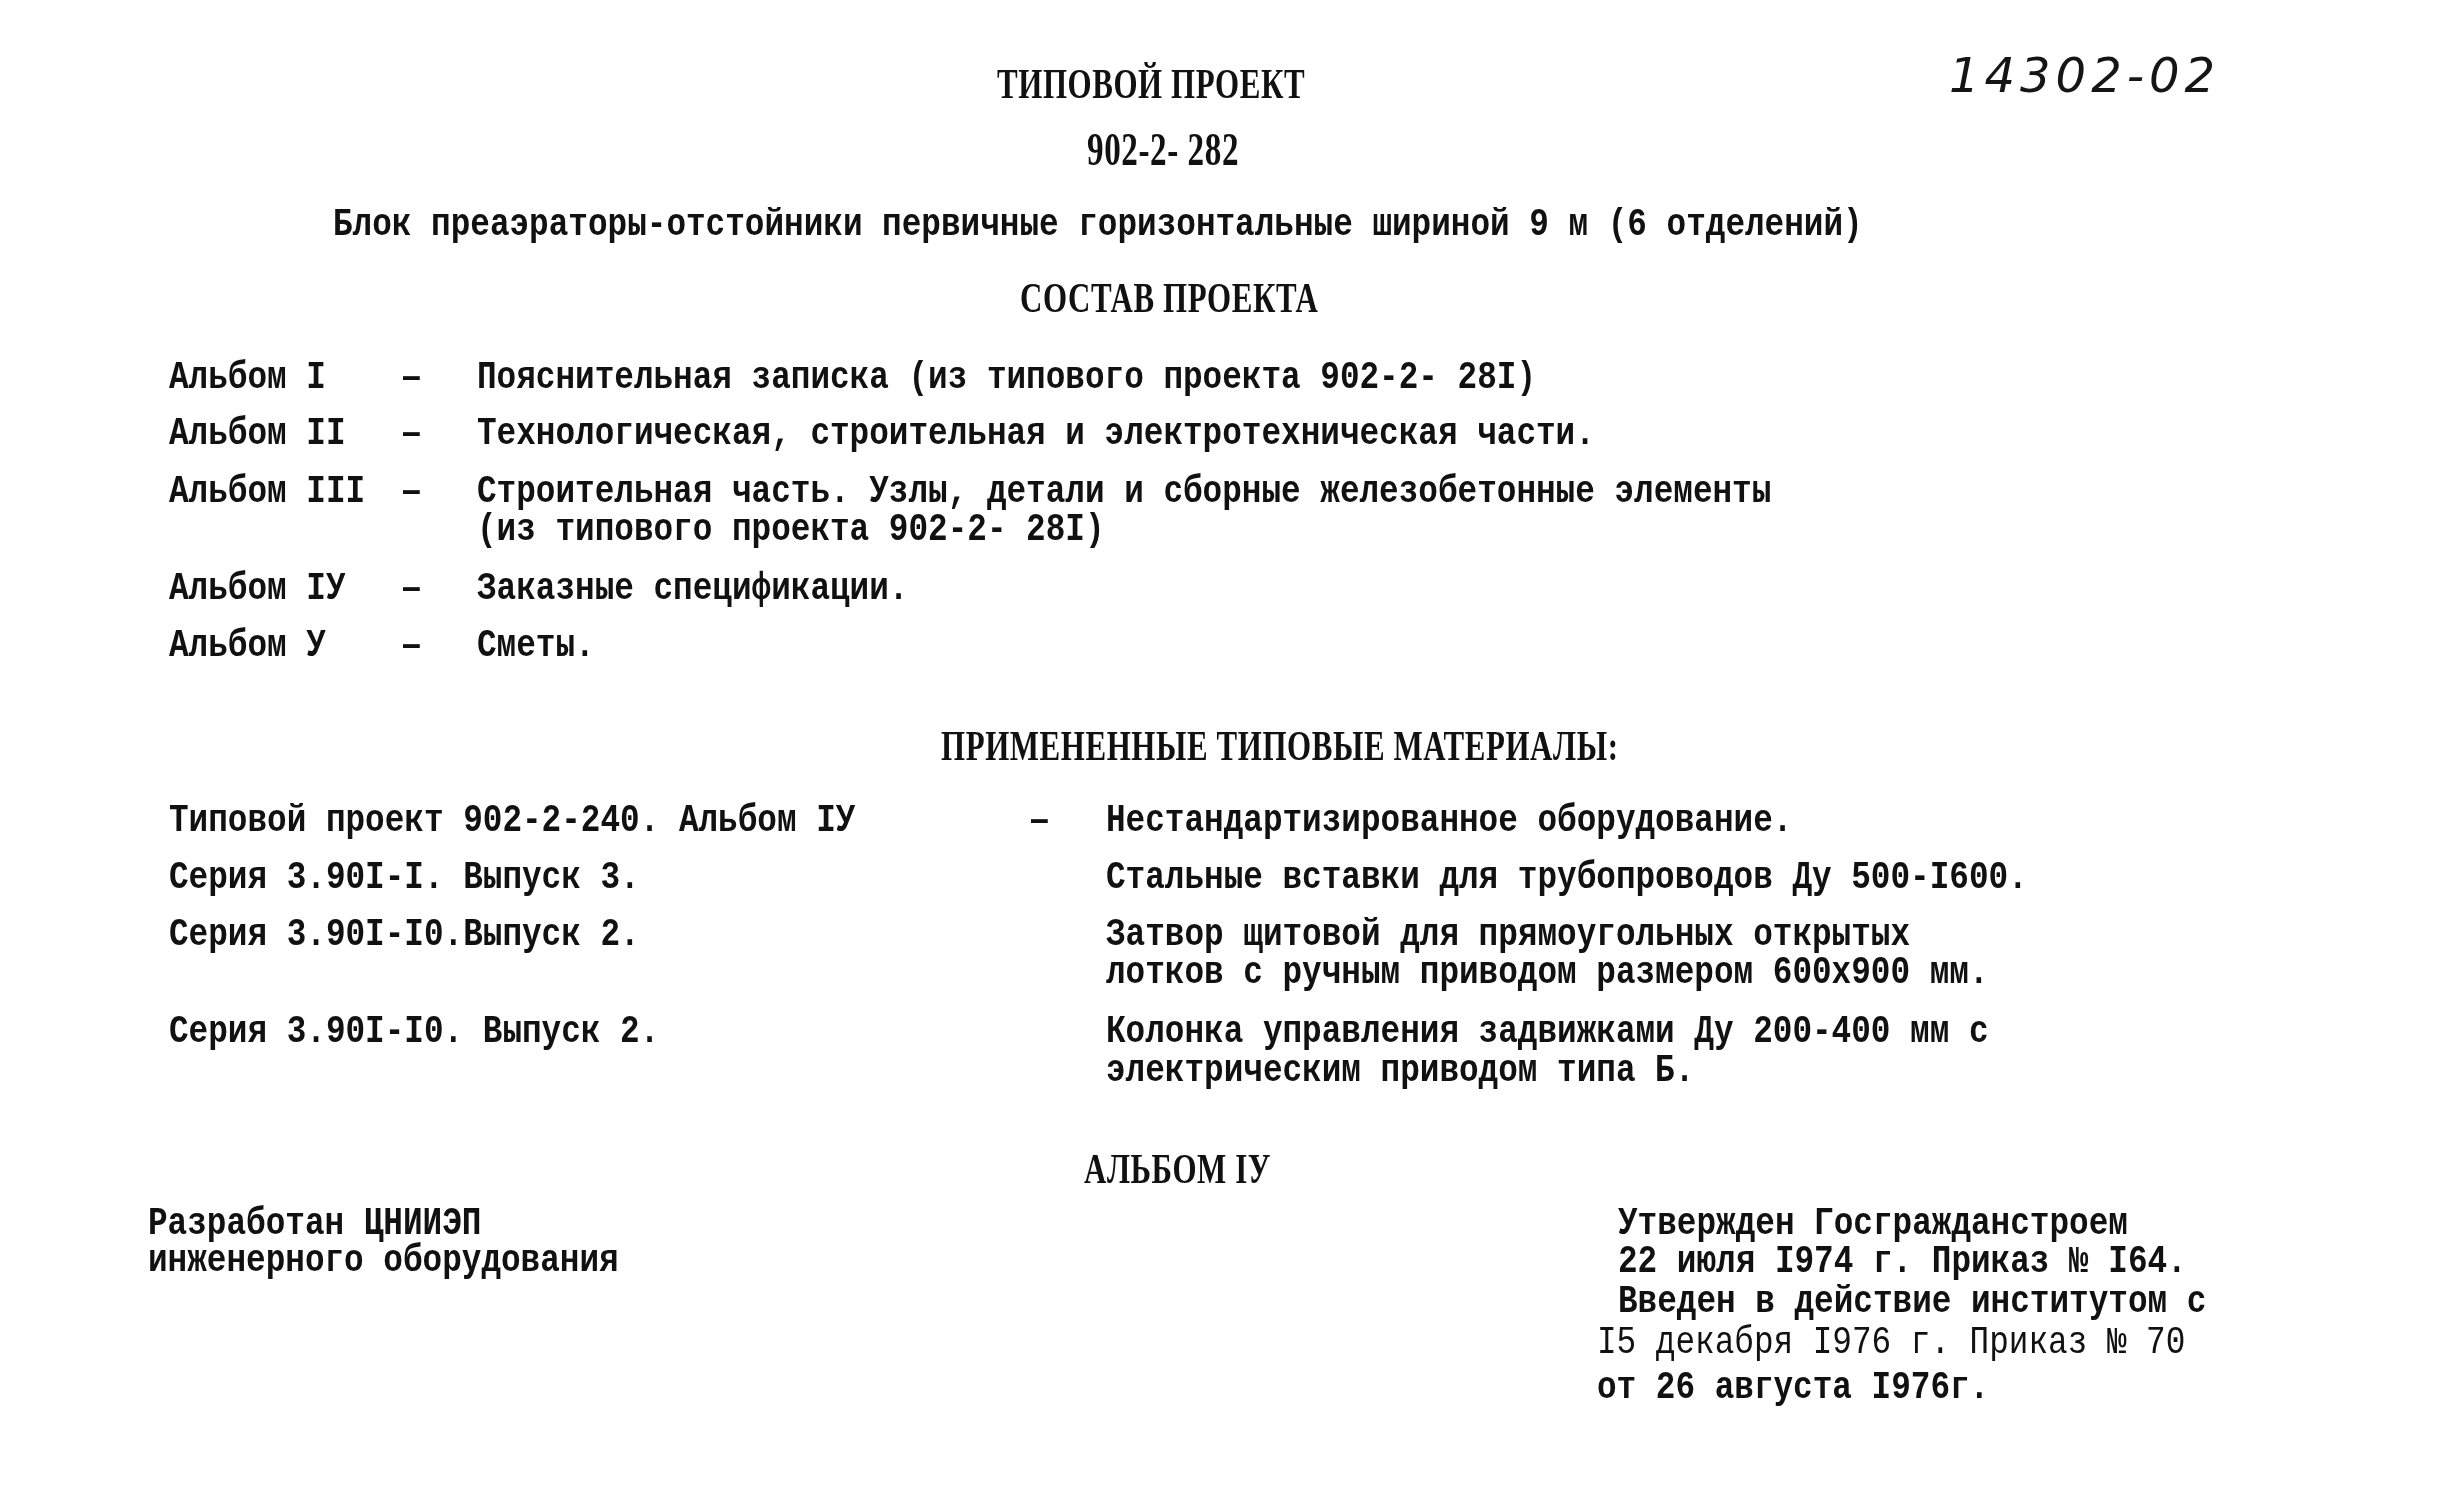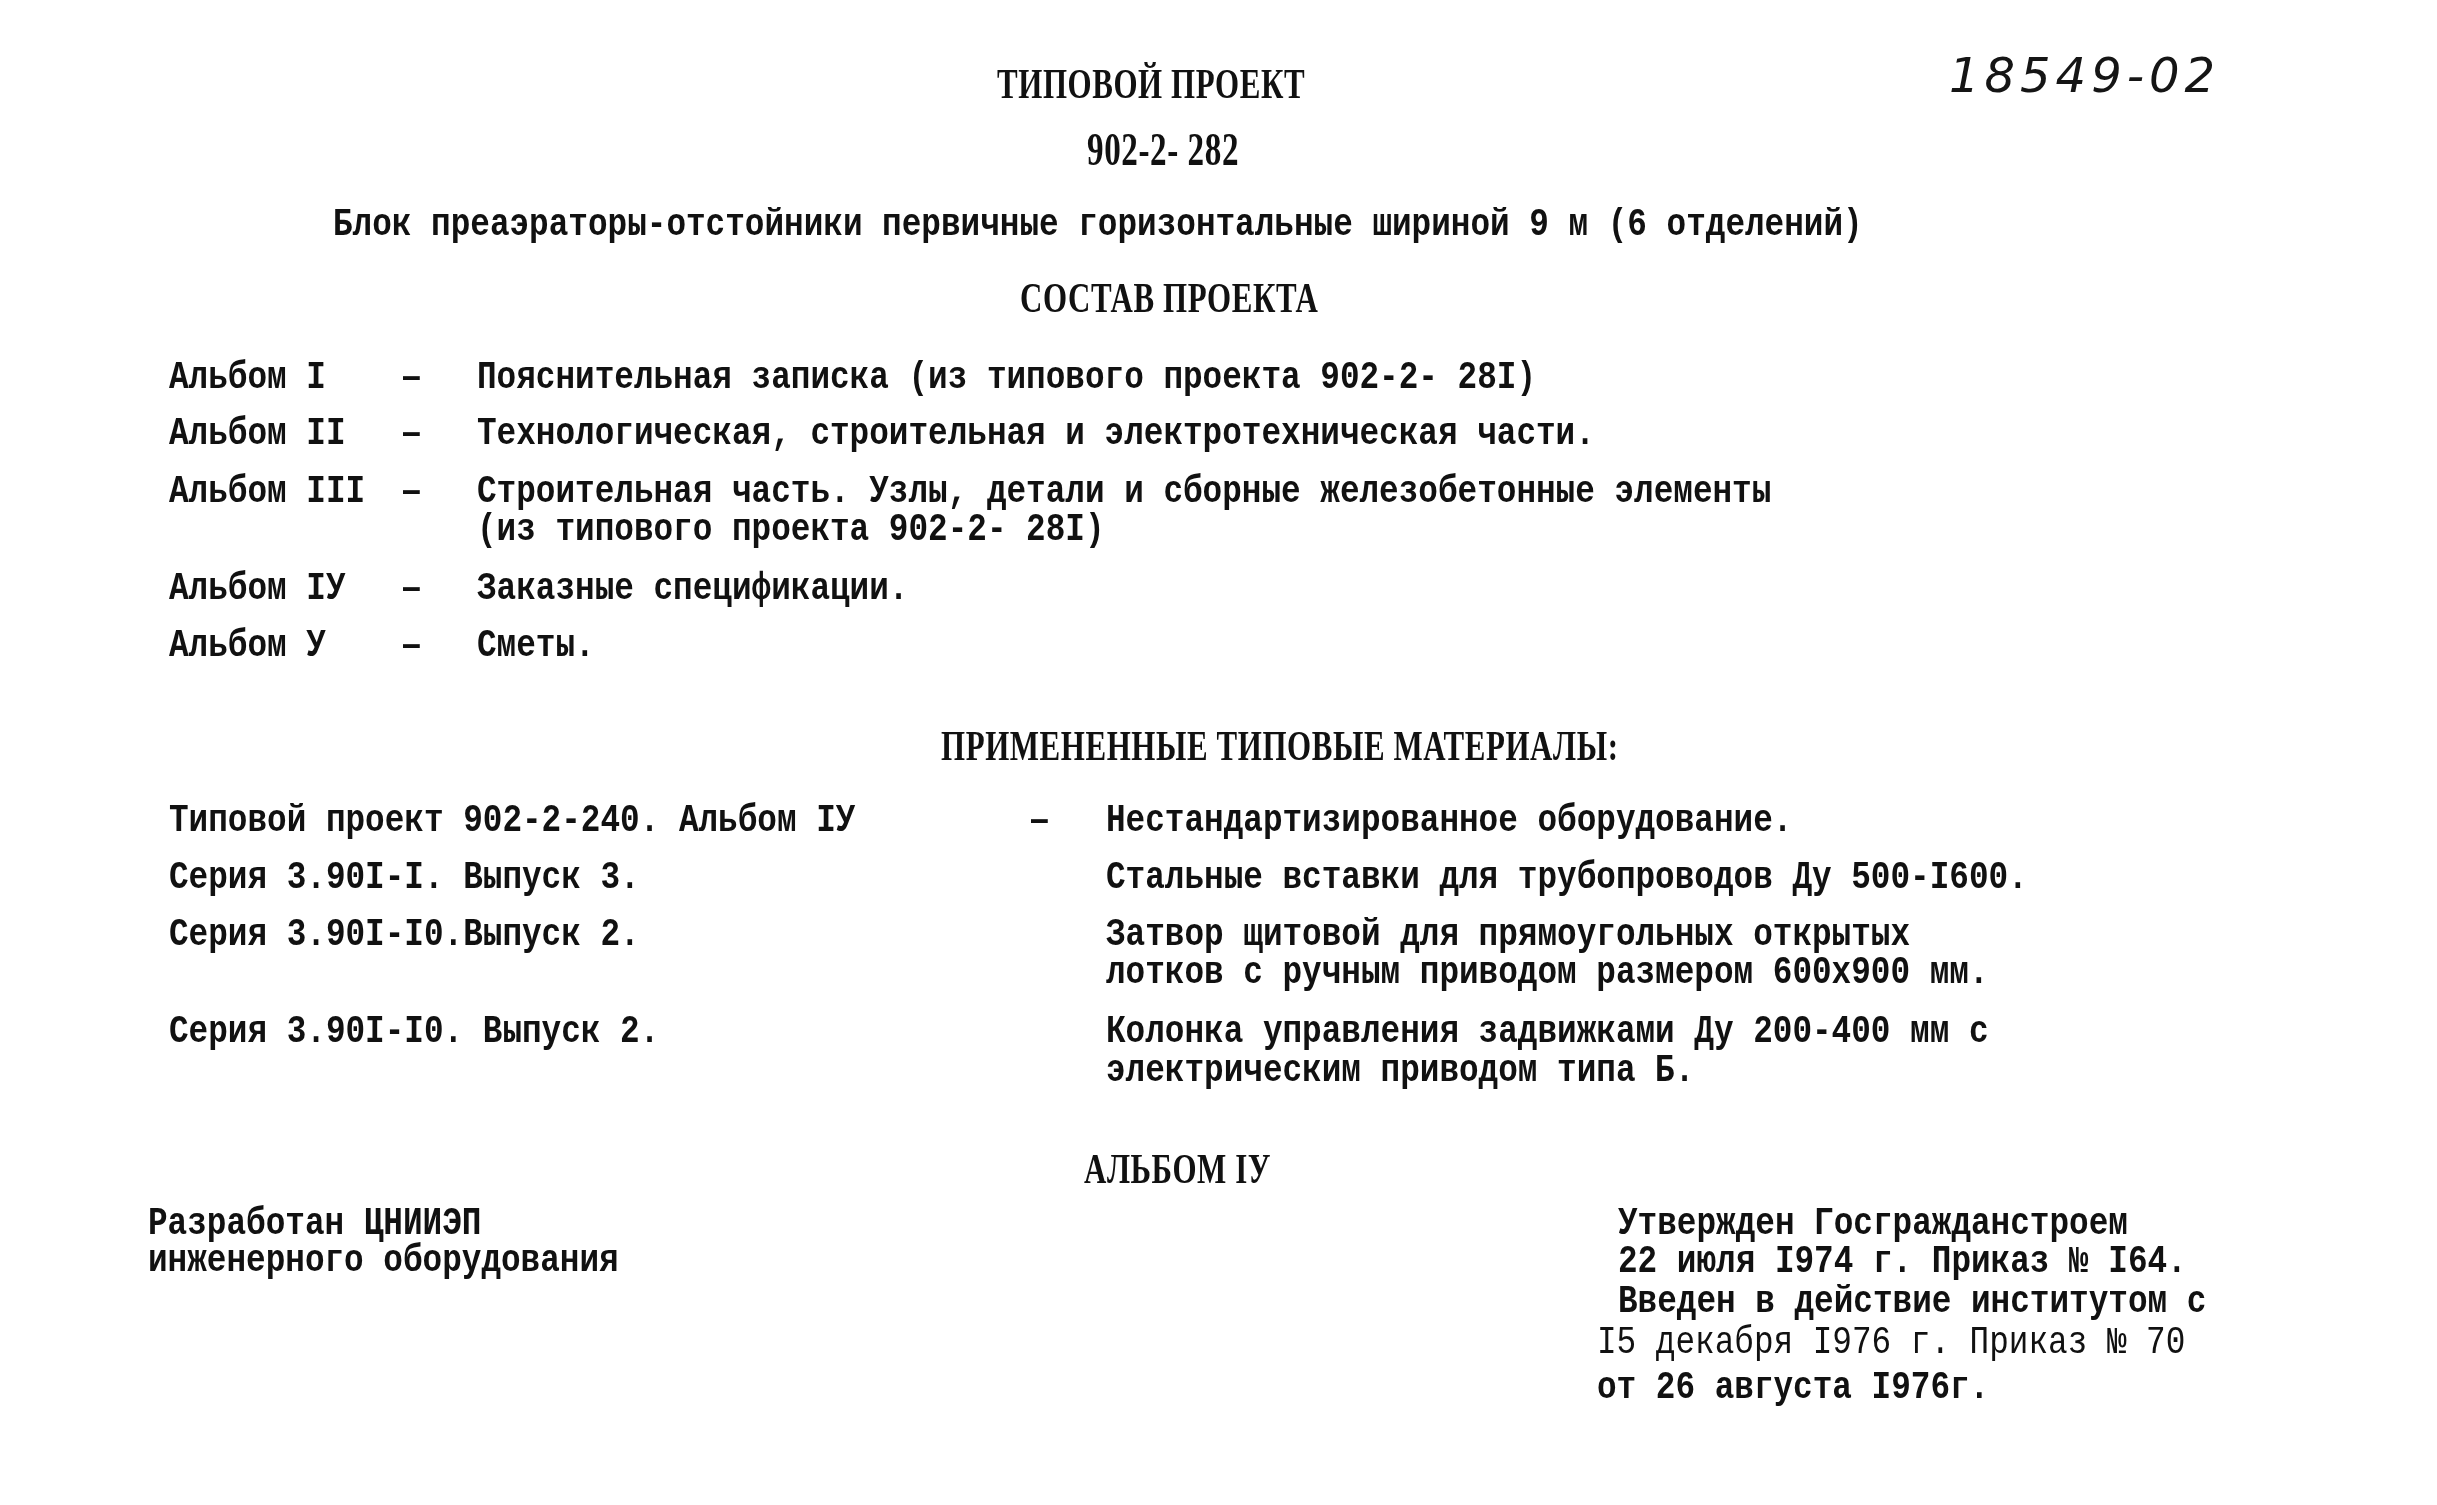--- a/index.html
+++ b/index.html
@@ -34,21 +34,21 @@
     line-height: 48px;
     letter-spacing: 5px;
     color: #151515;
   }
 </style>
 </head>
 <body>
 
 <div class="abs hdr" style="left:997px; top:62px;">ТИПОВОЙ ПРОЕКТ</div>
 <div class="abs hdr" style="left:1087px; top:128px; font-size:46px;">902-2- 282</div>
-<div class="abs handwritten" style="left:1949px; top:51px;">18549-02</div>
+<div class="abs handwritten" style="left:1949px; top:51px;">14302-02</div>
 
 <div class="abs typ cond" style="left:333px; top:206px;">Блок преаэраторы-отстойники первичные горизонтальные шириной 9 м (6 отделений)</div>
 
 <div class="abs hdr" style="left:1020px; top:276px;">СОСТАВ ПРОЕКТА</div>
 
 <section>
   <div>
     <div class="abs typ cond" style="left:169px; top:359px;">Альбом I</div>
     <div class="abs typ" style="left:400px; top:359px;">–</div>
     <div class="abs typ cond" style="left:477px; top:359px;">Пояснительная записка (из типового проекта 902-2- 28I)</div>

